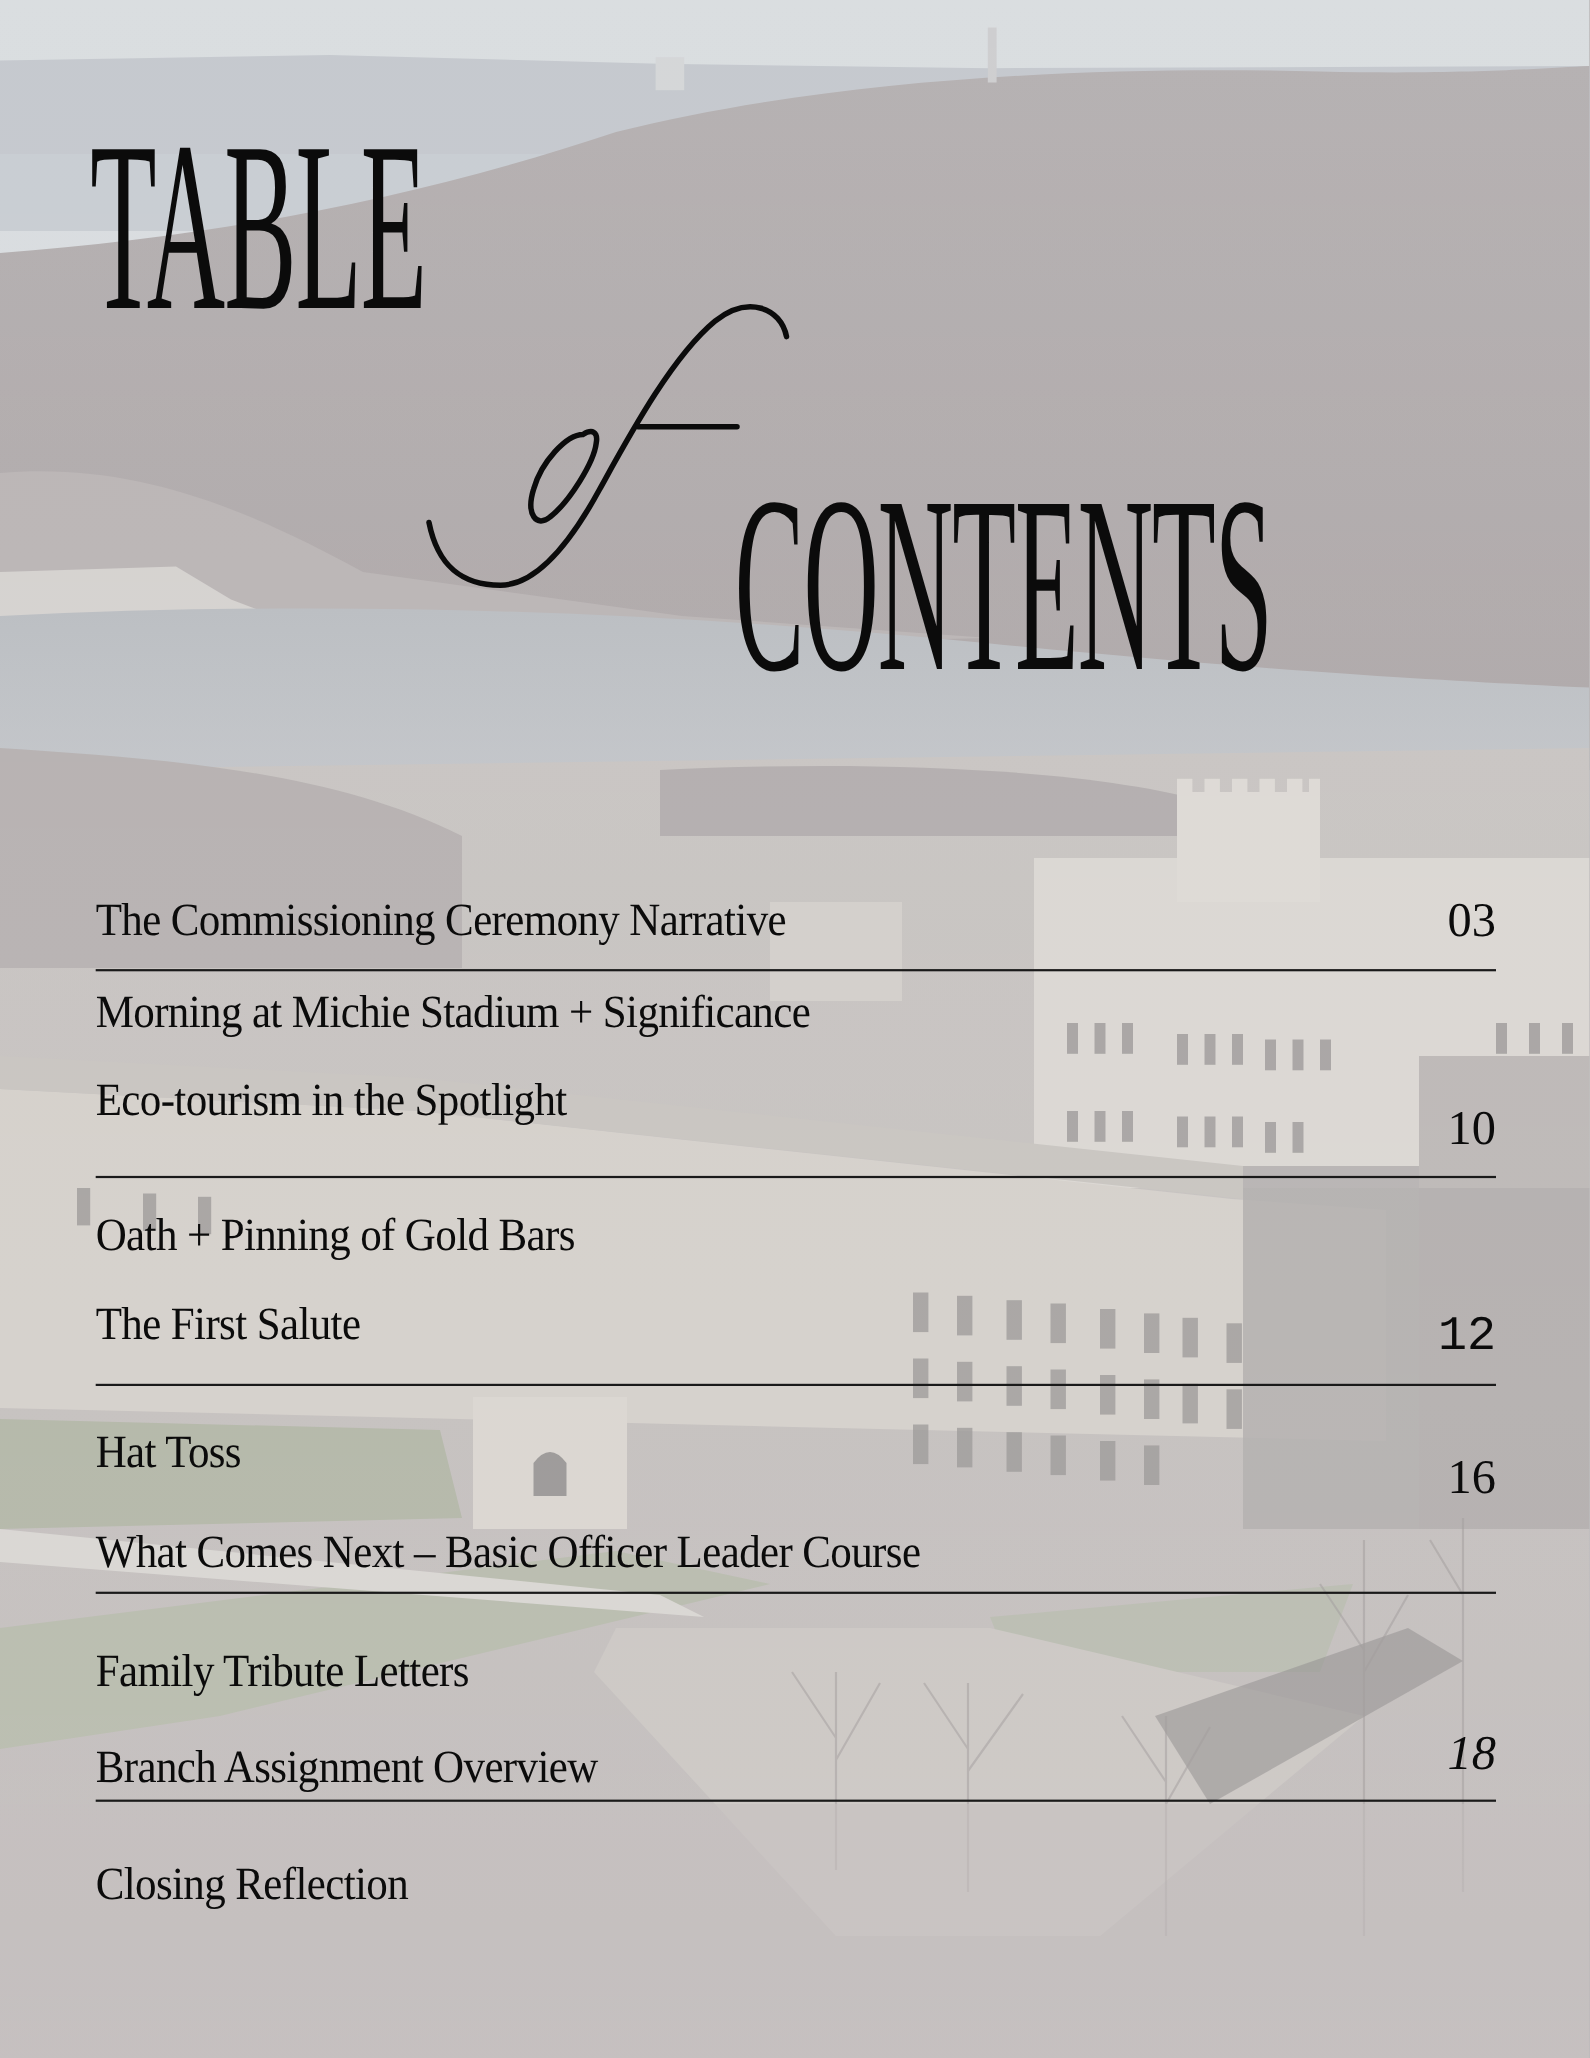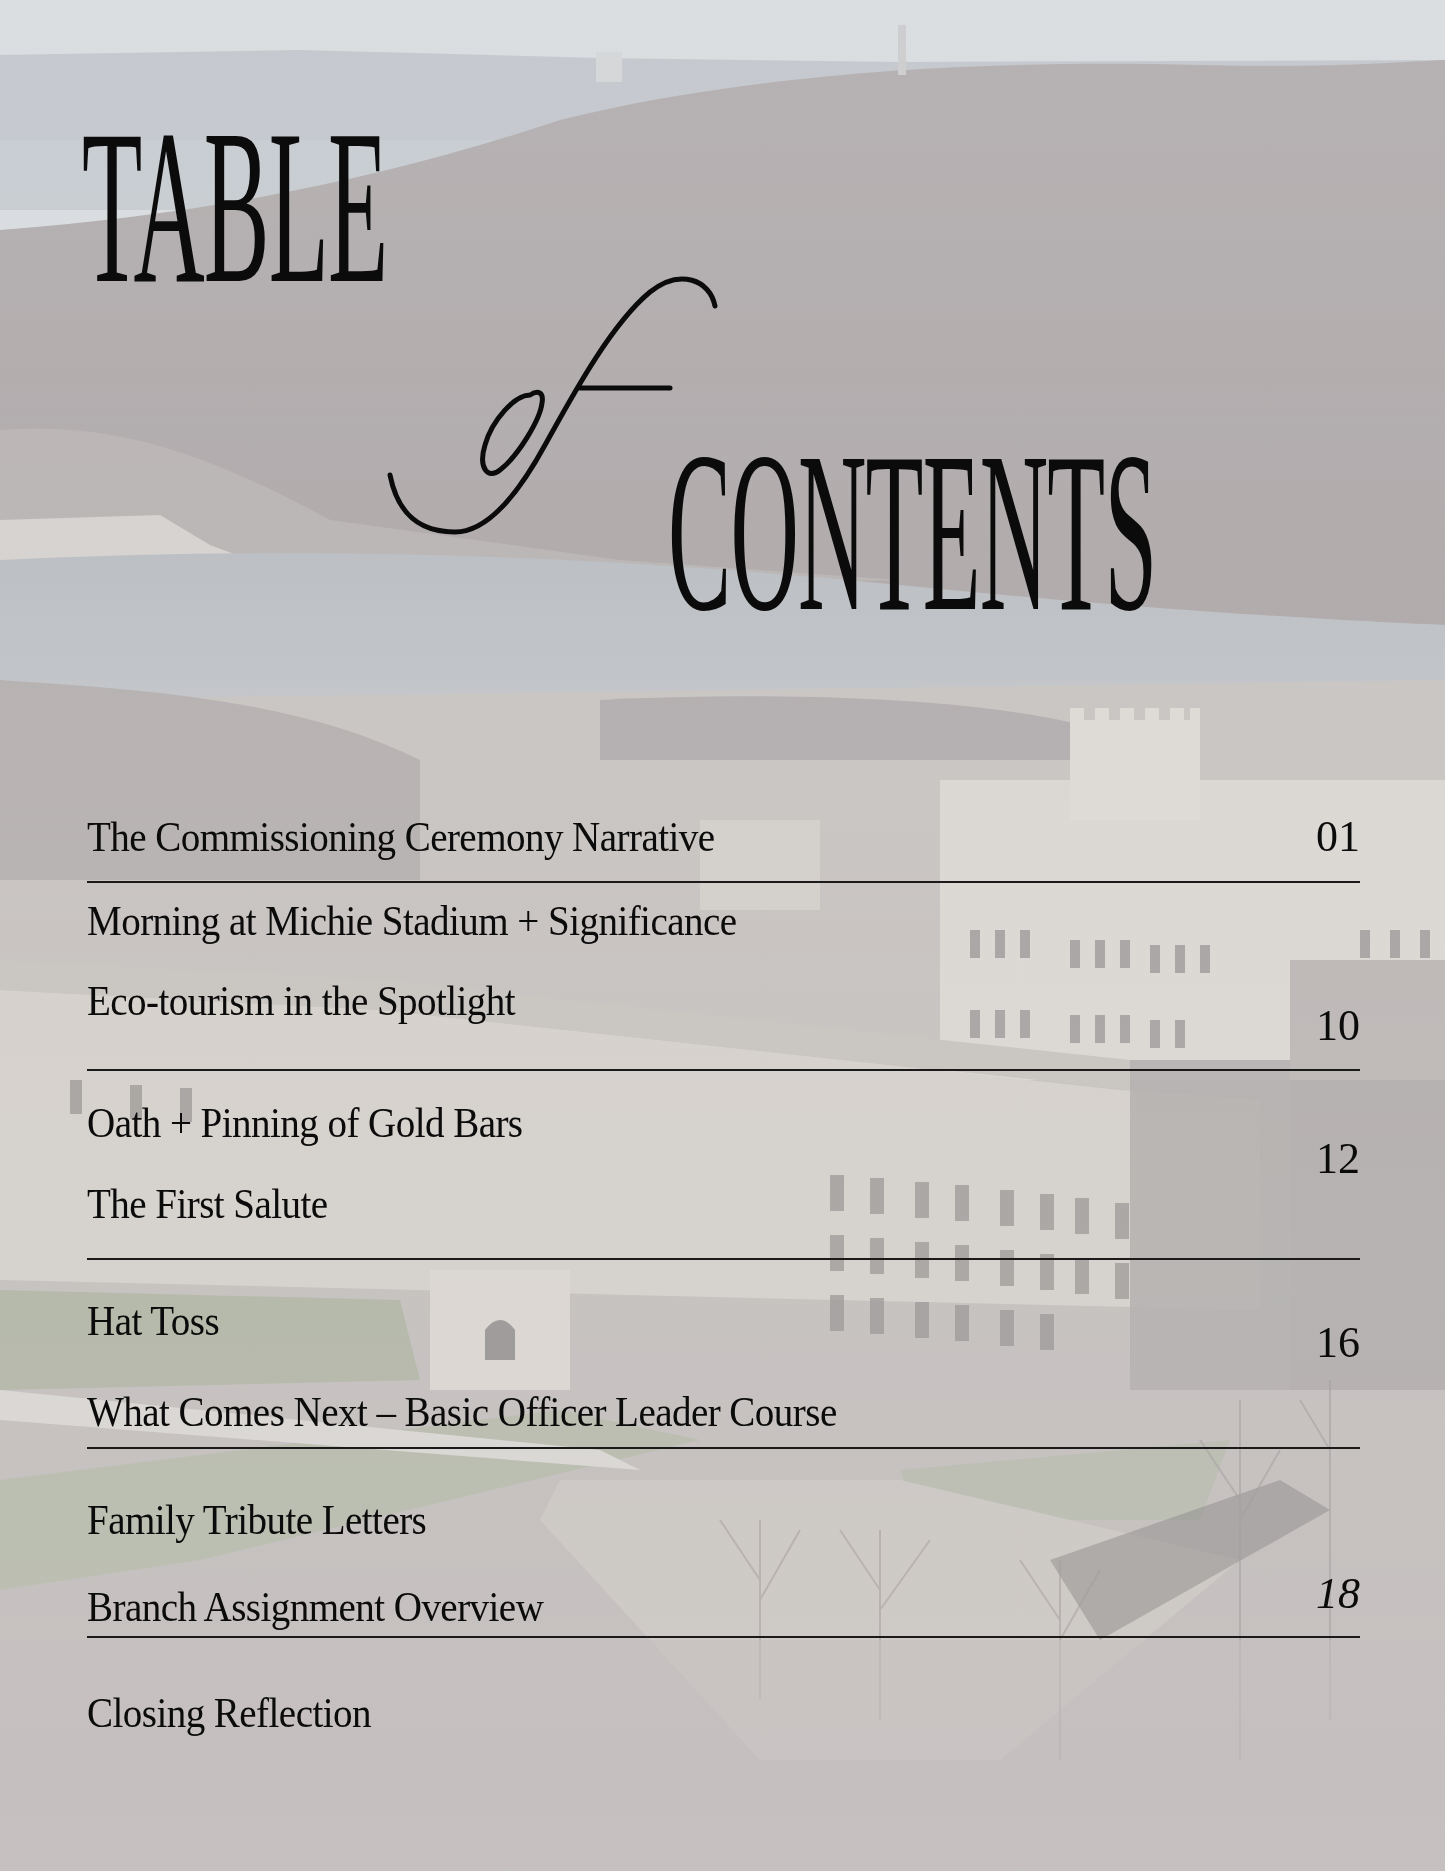--- a/index.html
+++ b/index.html
@@ -202,31 +202,31 @@
     <path d="M200,118 L290,118" stroke="#0b0b0b" stroke-width="5" stroke-linecap="round"></path>
     <text x="0" y="0" font-size="1" fill="transparent">of</text>
   </svg>
 </div>
 
 <h1 class="title-contents">CONTENTS</h1>
 
 <div class="toc">
 
   <div class="entry" style="top:816px;">The Commissioning Ceremony Narrative</div>
-  <div class="pnum" style="top:815px;">01</div>
+  <div class="pnum" style="top:815px;">03</div>
   <div class="rule" style="top:881px;"></div>
 
   <div class="entry" style="top:900px;">Morning at Michie Stadium + Significance</div>
   <div class="entry" style="top:980px;">Eco-tourism in the Spotlight</div>
   <div class="pnum" style="top:1004px;margin-left:16px;">10</div>
   <div class="rule" style="top:1069px;"></div>
 
   <div class="entry" style="top:1102px;">Oath + Pinning of Gold Bars</div>
   <div class="entry" style="top:1183px;">The First Salute</div>
-  <div class="pnum" style="top:1137px;">12</div>
+  <div class="pnum" style="top:1193px;font-family:Liberation Mono, monospace;">12</div>
   <div class="rule" style="top:1258px;"></div>
 
   <div class="entry" style="top:1300px;">Hat Toss</div>
   <div class="entry" style="top:1391px;">What Comes Next – Basic Officer Leader Course</div>
   <div class="pnum" style="top:1321px;">16</div>
   <div class="rule" style="top:1447px;"></div>
 
   <div class="entry" style="top:1499px;">Family Tribute Letters</div>
   <div class="entry" style="top:1586px;">Branch Assignment Overview</div>
   <div class="pnum" style="top:1572px;font-style:italic;">18</div>

